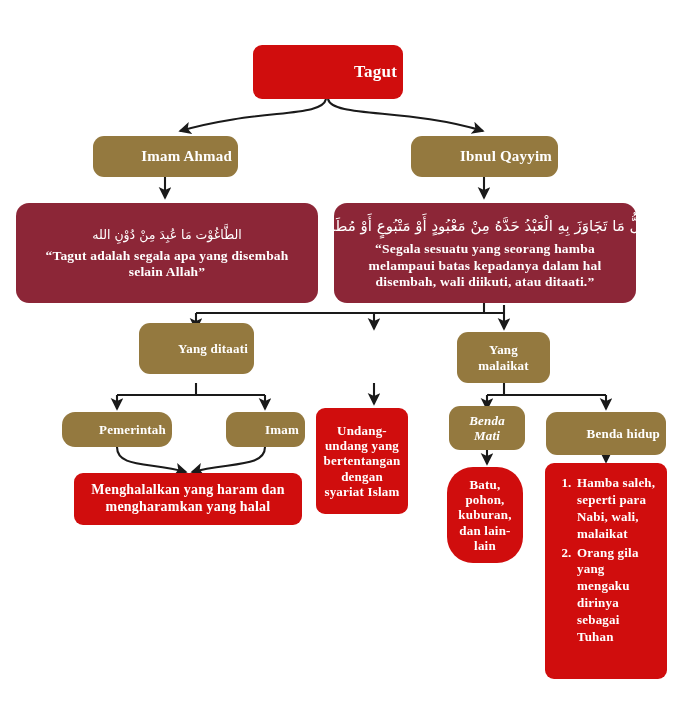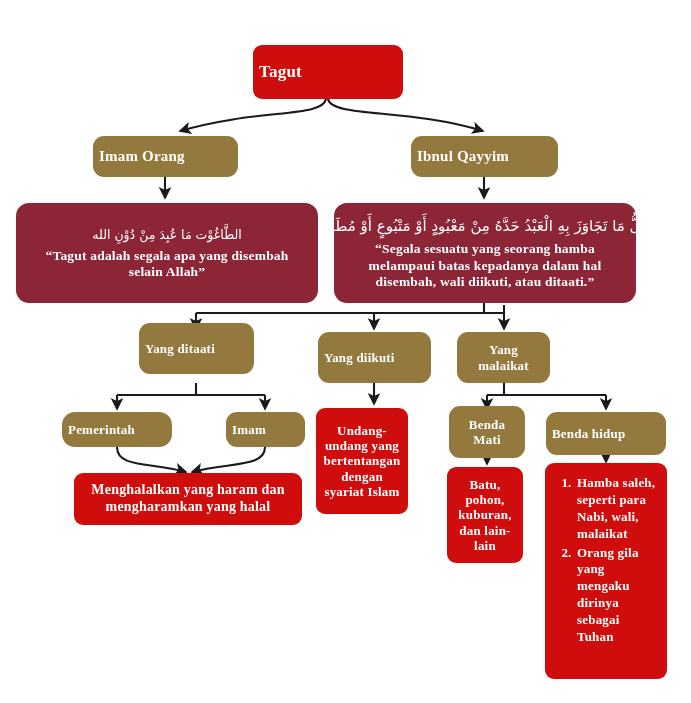--- a/index.html
+++ b/index.html
@@ -23,21 +23,21 @@
     top: 0;
     width: 691px;
     height: 703px;
     pointer-events: none;
   }
   .node {
     position: absolute;
     box-sizing: border-box;
     display: flex;
     align-items: center;
-    justify-content: flex-start;
+    justify-content: flex-end;
     text-align: center;
     color: #ffffff;
     border-radius: 9px;
     padding: 4px 6px;
     line-height: 1.18;
     font-weight: bold;
     letter-spacing: 0.2px;
     z-index: 2;
   }
   .gold   { background: #94793f; border-radius: 11px; }
@@ -136,44 +136,41 @@
     <path d="M487,450 L487,464" fill="none" stroke="#1a1a1a" stroke-width="2.1" marker-end="url(#arrow)"></path>
 
     <path d="M606,450 L606,462" fill="none" stroke="#1a1a1a" stroke-width="2.1" marker-end="url(#arrow)"></path>
   </svg>
 
   <div class="node red t17" style="left:253px; top:45px; width:150px; height:54px;">
     <span>Tagut</span>
   </div>
 
   <div class="node gold t15" style="left:93px; top:136px; width:145px; height:41px;">
-    <span>Imam Orang</span>
+    <span>Imam Ahmad</span>
   </div>
 
   <div class="node maroon quote-node" style="left:16px; top:203px; width:302px; height:100px;">
     <div class="arabic">الطَّاغُوْت مَا عُبِدَ مِنْ دُوْنِ الله</div>
     <div class="latin t135">“Tagut adalah segala apa yang disembah selain Allah”</div>
   </div>
 
   <div class="node gold t15" style="left:411px; top:136px; width:147px; height:41px;">
     <span>Ibnul Qayyim</span>
   </div>
 
   <div class="node maroon quote-node" style="left:334px; top:203px; width:302px; height:100px;">
     <div class="arabic small">كُلُّ مَا تَجَاوَزَ بِهِ الْعَبْدُ حَدَّهُ مِنْ مَعْبُودٍ أَوْ مَتْبُوعٍ أَوْ مُطَاعٍ</div>
     <div class="latin t135">“Segala sesuatu yang seorang hamba melampaui batas kepadanya dalam hal disembah, wali diikuti, atau ditaati.”</div>
   </div>
 
   <div class="node gold t13" style="left:139px; top:323px; width:115px; height:51px;">
     <span>Yang ditaati</span>
   </div>
 
-  <div class="node gold t13" style="left:318px; top:332px; width:113px; height:51px;">
-    <span>Yang diikuti</span>
-  </div>
 
   <div class="node gold t13" style="left:457px; top:332px; width:93px; height:51px;">
     <span>Yang malaikat</span>
   </div>
 
   <div class="node gold t13" style="left:62px; top:412px; width:110px; height:35px;border-radius:13px;">
     <span>Pemerintah</span>
   </div>
 
   <div class="node gold t13" style="left:226px; top:412px; width:79px; height:35px;">
@@ -181,29 +178,29 @@
   </div>
 
   <div class="node red t125" style="left:74px; top:473px; width:228px; height:52px;">
     <span>Menghalalkan yang haram dan mengharamkan yang halal</span>
   </div>
 
   <div class="node red t13" style="left:316px; top:408px; width:92px; height:106px;">
     <span>Undang-undang yang bertentangan dengan syariat Islam</span>
   </div>
 
-  <div class="node gold t13" style="left:449px; top:406px; width:76px; height:52px;">
+  <div class="node gold t13" style="left:449px; top:406px; width:76px; height:44px;font-style:italic;">
     <span>Benda Mati</span>
   </div>
 
   <div class="node gold t13" style="left:546px; top:412px; width:120px; height:43px;">
     <span>Benda hidup</span>
   </div>
 
-  <div class="node red t13" style="left:447px; top:467px; width:76px; height:96px;">
+  <div class="node red t13" style="left:447px; top:467px; width:76px; height:96px;border-radius:26px;">
     <span>Batu, pohon, kuburan, dan lain-lain</span>
   </div>
 
   <div class="node red t13 list-node" style="left:545px; top:463px; width:122px; height:216px;">
     <ol>
       <li>Hamba saleh, seperti para Nabi, wali, malaikat</li>
       <li>Orang gila yang mengaku dirinya sebagai Tuhan</li>
     </ol>
   </div>
 

